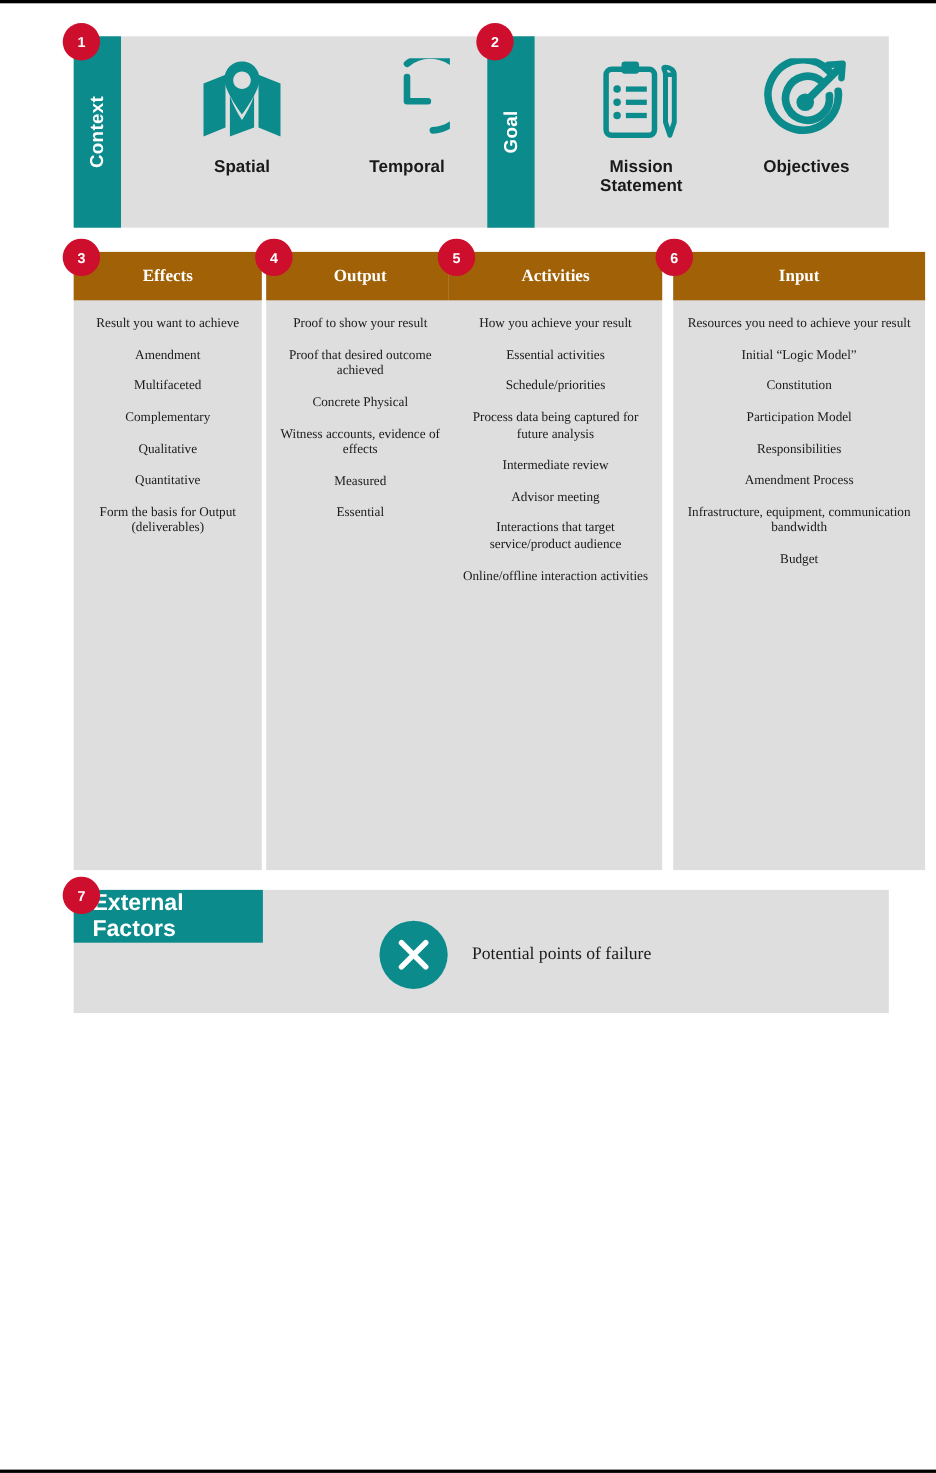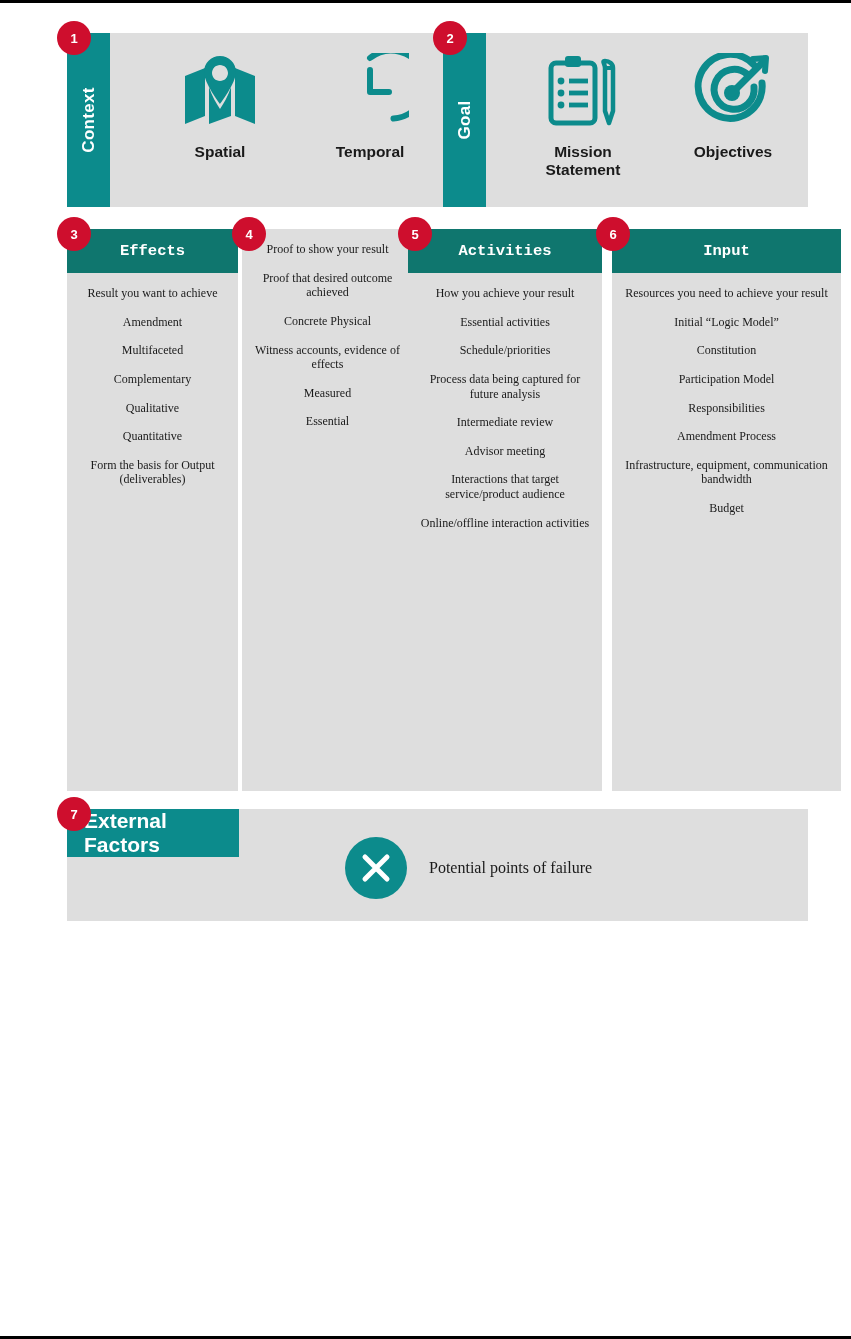--- a/index.html
+++ b/index.html
@@ -133,27 +133,27 @@
     background: #dedede;
     display: flex;
     flex-direction: column;
   }
   #col-effects    { left: 15px; }
   #col-output     { left: 190px; }
   #col-activities { left: 356px; width: 194px; }
   #col-input      { left: 560px; width: 229px; }
 
   .col-header {
-    background: #0f766e;
+    background: #a16207;
     color: #ffffff;
     height: 44px;
     display: flex;
     align-items: center;
     justify-content: center;
-    font-family: Liberation Mono, monospace;
+    font-family: Liberation Serif, serif;
     font-weight: bold;
     font-size: 15.5px;
     flex: 0 0 44px;
   }
   .col-items {
     padding: 13px 7px 10px 7px;
     display: flex;
     flex-direction: column;
     gap: 14px;
   }
@@ -309,20 +309,21 @@
         <div class="col-item">Multifaceted</div>
         <div class="col-item">Complementary</div>
         <div class="col-item">Qualitative</div>
         <div class="col-item">Quantitative</div>
         <div class="col-item">Form the basis for Output (deliverables)</div>
       </div>
     </div>
 
     <div class="badge" style="left:180px; top:-12px;">4</div>
     <div class="col" id="col-output">
+      <div class="col-header">Output</div>
       <div class="col-items">
         <div class="col-item">Proof to show your result</div>
         <div class="col-item">Proof that desired outcome achieved</div>
         <div class="col-item">Concrete Physical</div>
         <div class="col-item">Witness accounts, evidence of effects</div>
         <div class="col-item">Measured</div>
         <div class="col-item">Essential</div>
       </div>
     </div>
 

